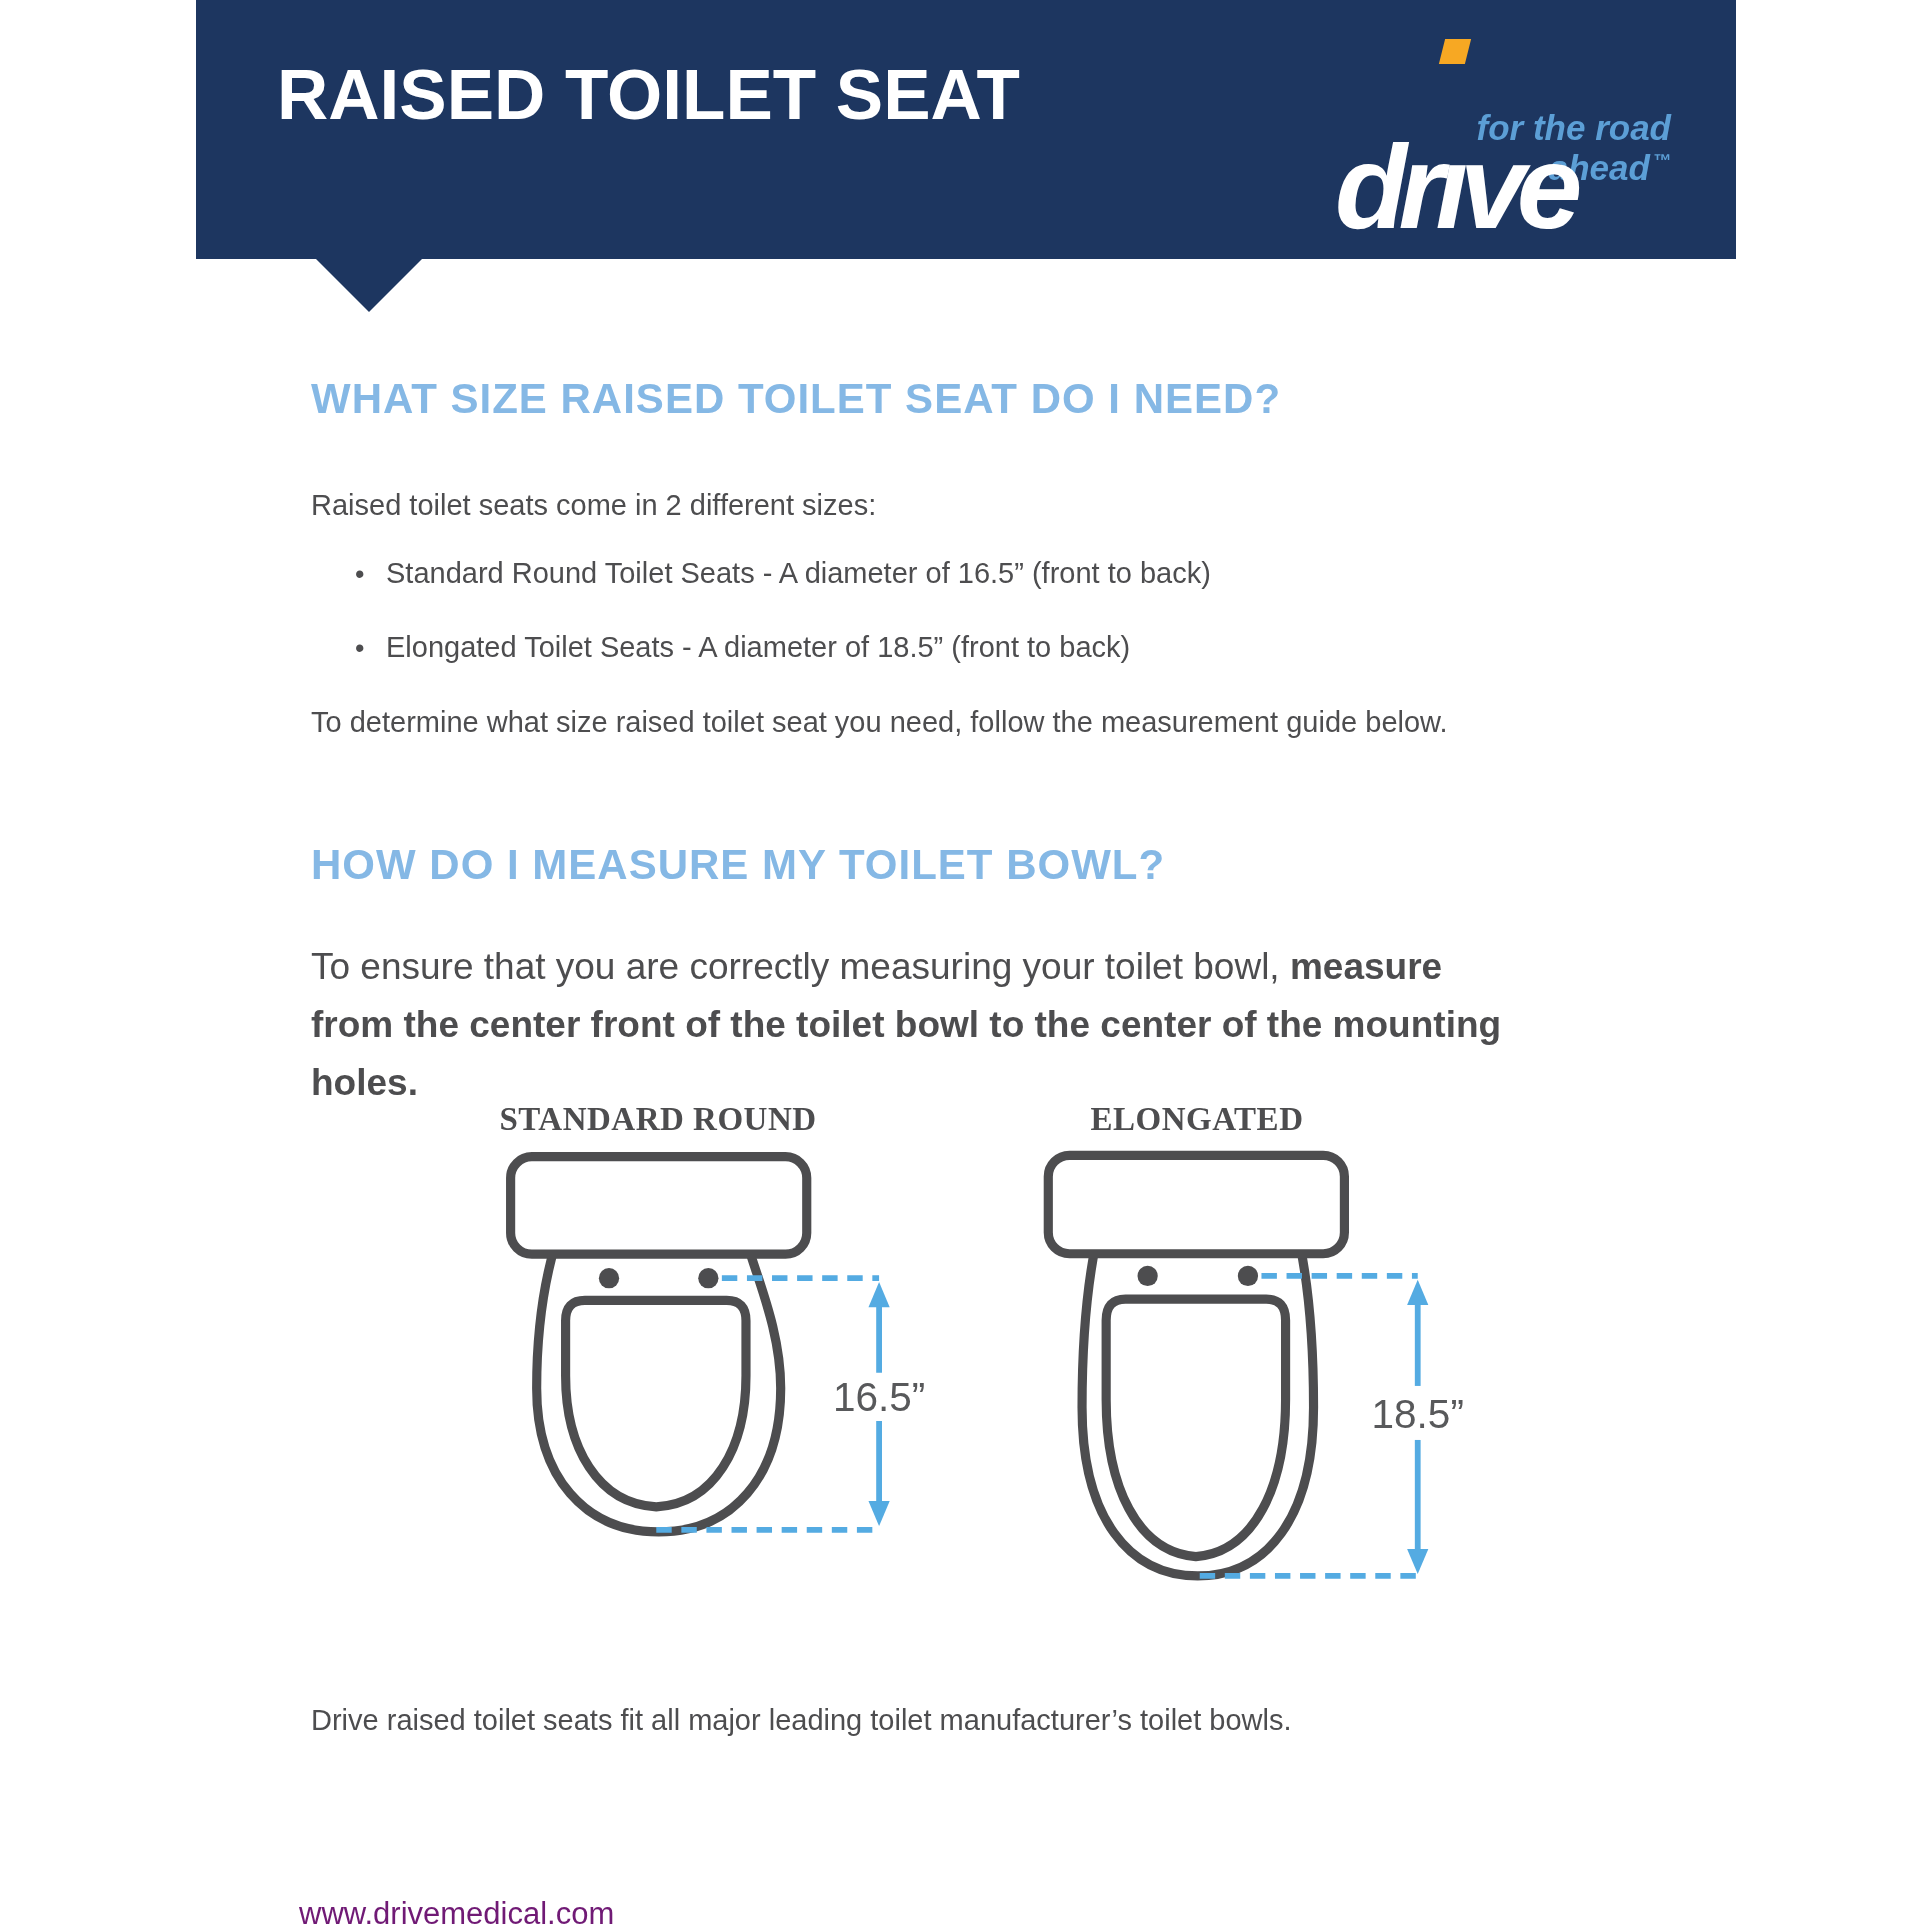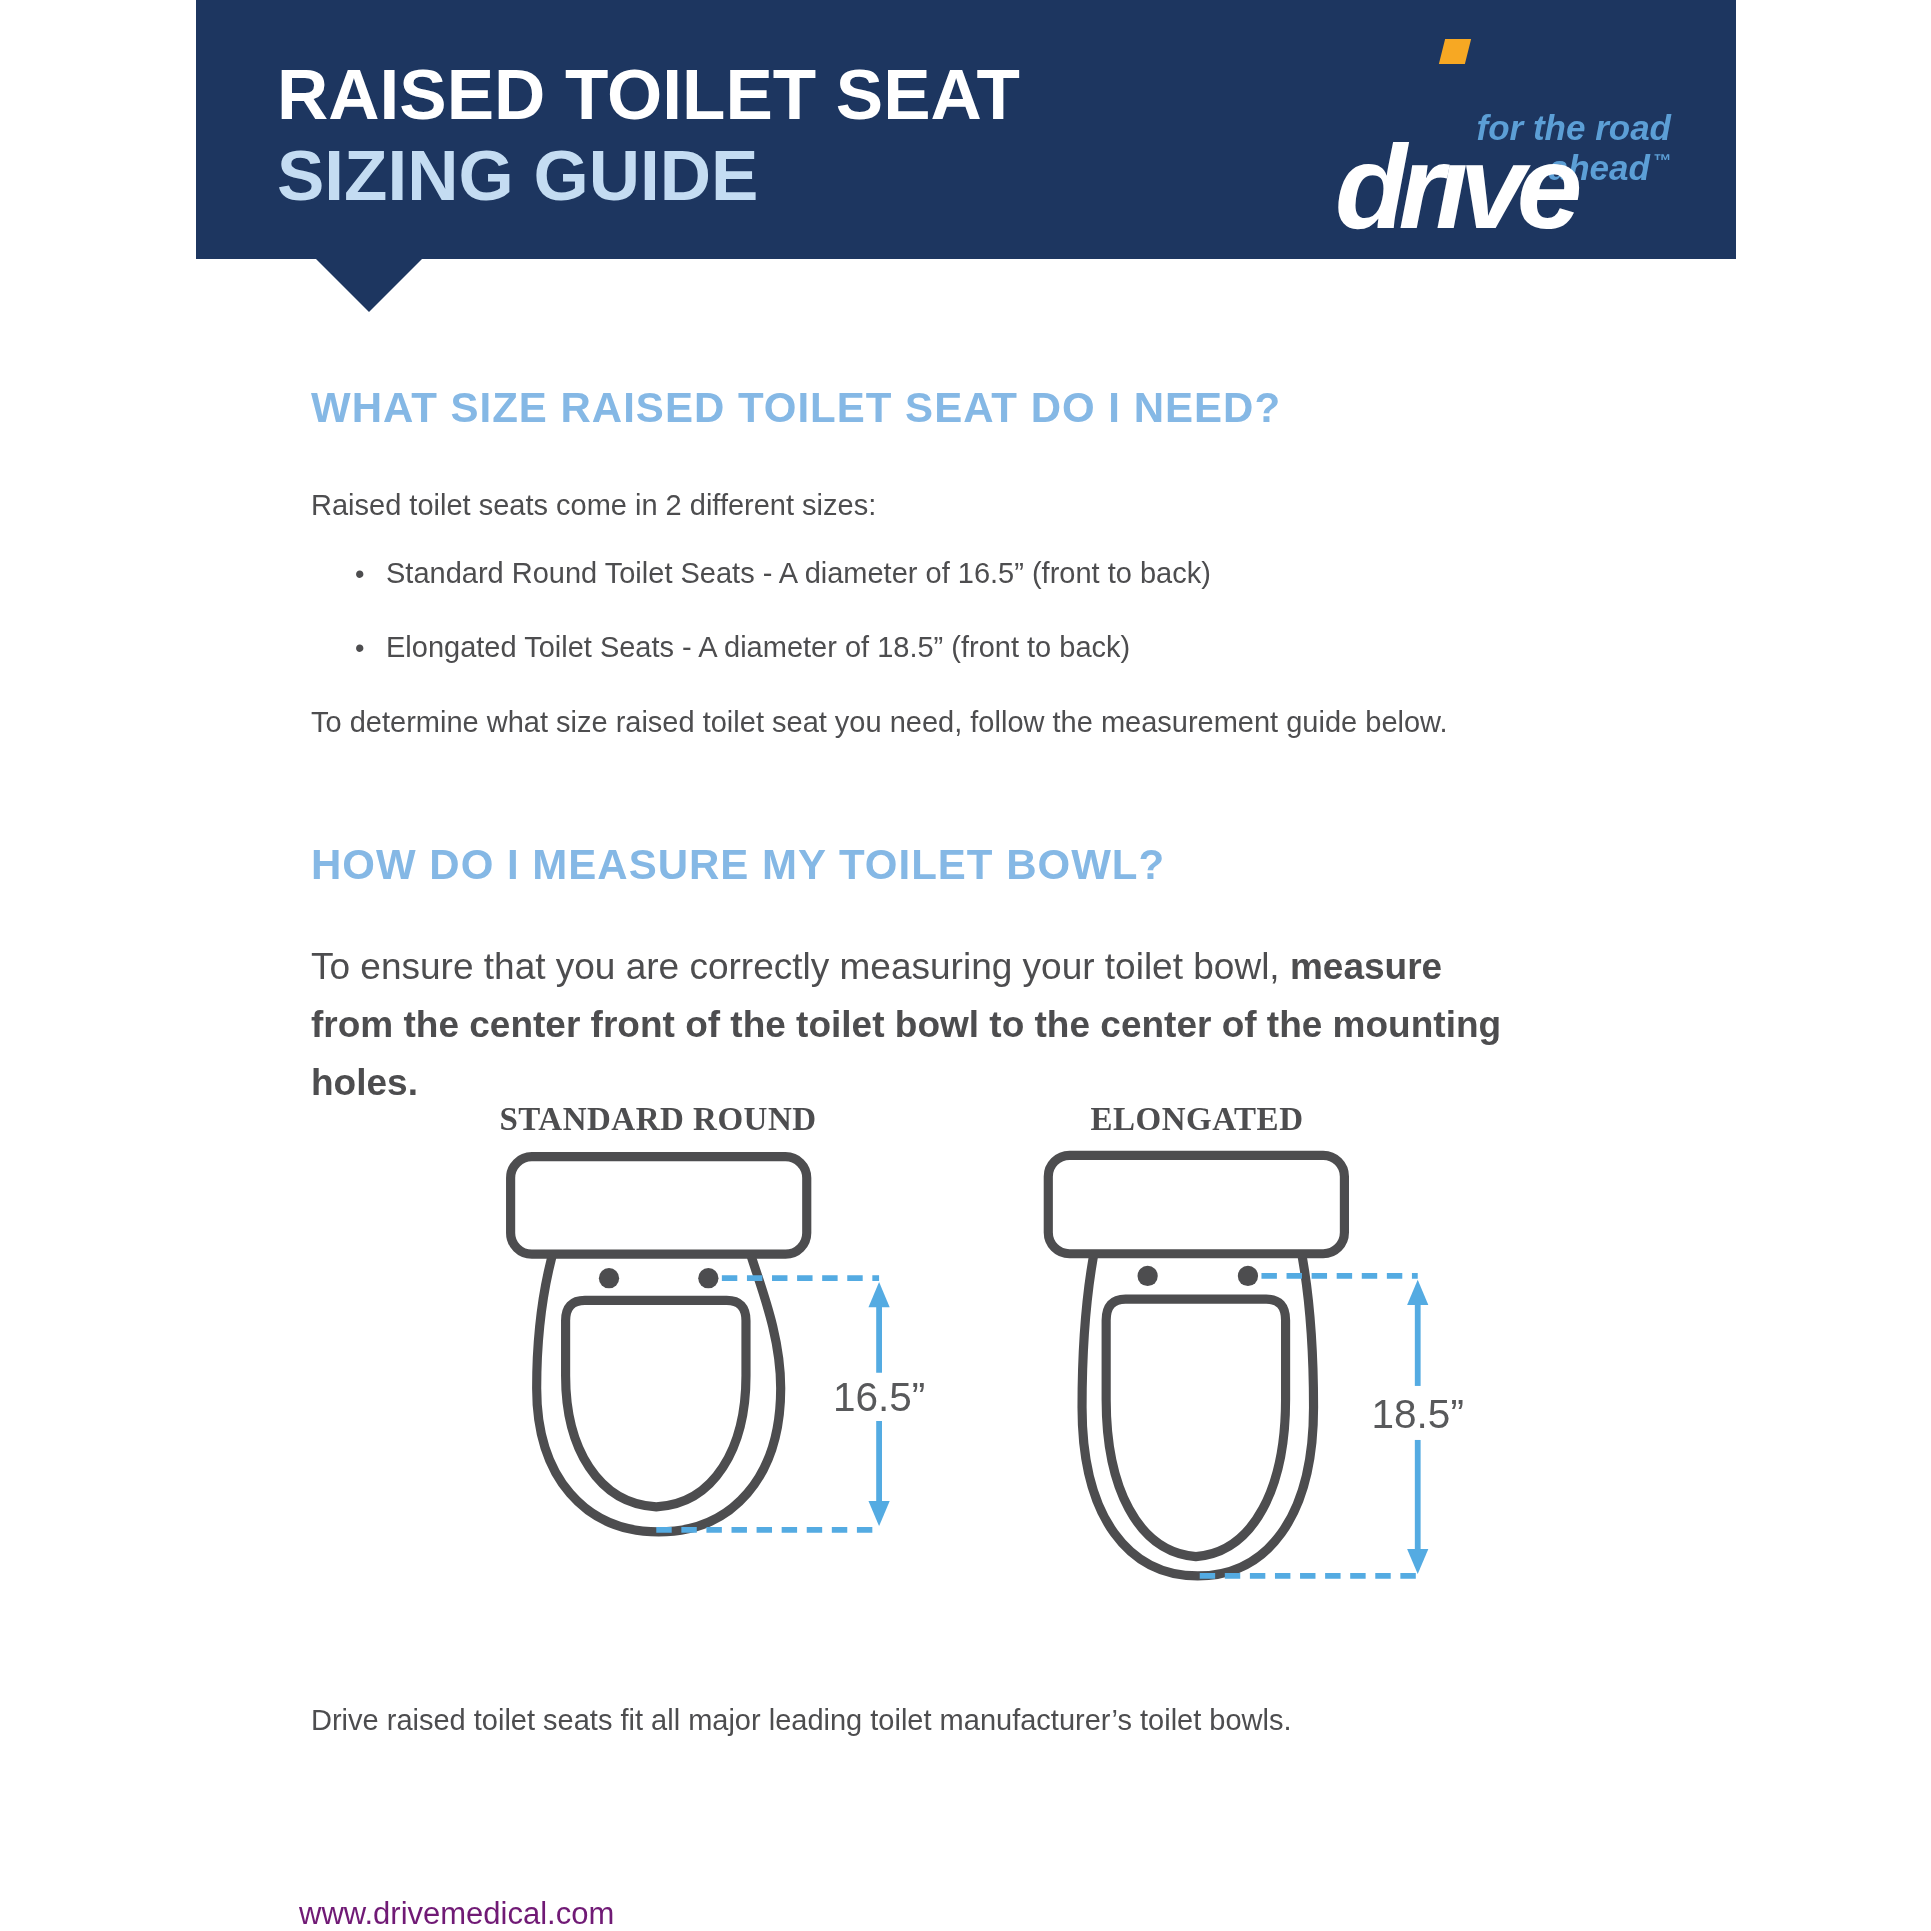--- a/index.html
+++ b/index.html
@@ -22,21 +22,21 @@
       font-style:italic;font-weight:bold;font-size:35px;color:#5c9fd6;}
   .logo-tagline sup{font-size:18.3px;vertical-align:13.5px;margin-left:2.9px;}
   .logo-word{left:1335px;top:128px;font-style:italic;font-weight:bold;
       font-size:118px;line-height:1;letter-spacing:-8.7px;color:#ffffff;white-space:nowrap;}
   .logo-i{position:relative;display:inline-block;}
   .logo-i-dot{position:absolute;left:6.8px;top:-89px;width:26px;height:25px;
       background:#f7a823;transform:skewX(-14deg);}
 
   
   .h2{font-size:42px;font-weight:bold;color:#85b8e5;letter-spacing:1px;white-space:nowrap;}
-  .h2-1{left:311px;top:384px;}
+  .h2-1{left:311px;top:375px;}
   .h2-2{left:311px;top:841px;}
   .copy{font-size:29px;color:#4d4d4f;line-height:35px;white-space:nowrap;}
   .p1{left:311px;top:488px;}
   .bullets{left:311px;top:556px;margin:0;padding:0;list-style:none;}
   .bullets li{position:relative;font-size:29px;color:#4d4d4f;line-height:35px;
       padding-left:75px;margin-bottom:39px;white-space:nowrap;}
   .bullets li::before{content:"•";position:absolute;left:44px;top:1px;
       font-size:27px;color:#4d4d4f;}
   .p2{left:311px;top:705px;}
   .p3{left:311px;top:938px;width:1217px;font-size:37px;color:#4d4d4f;
@@ -62,21 +62,20 @@
   .note{left:311px;top:1703px;}
   .url{left:299px;top:1896px;font-size:31px;color:#701a75;}
 </style>
 </head>
 <body>
 
 <div class="abs banner"></div>
 <div class="abs banner-pointer"></div>
 <div class="abs banner-title">
   <div class="title-line1">RAISED TOILET SEAT</div>
-  <div class="title-line2">SIZING GUIDE</div>
 </div>
 
 <div class="abs logo-tagline"><span>for the road ahead</span><sup>™</sup></div>
 <div class="abs logo-word"><span>dr</span><span class="logo-i"><span>ı</span><span class="logo-i-dot"></span></span><span>ve</span></div>
 
 <div class="abs h2 h2-1">WHAT SIZE RAISED TOILET SEAT DO I NEED?</div>
 <div class="abs copy p1">Raised toilet seats come in 2 different sizes:</div>
 <ul class="abs bullets">
   <li>Standard Round Toilet Seats - A diameter of 16.5” (front to back)</li>
   <li>Elongated Toilet Seats - A diameter of 18.5” (front to back)</li>

